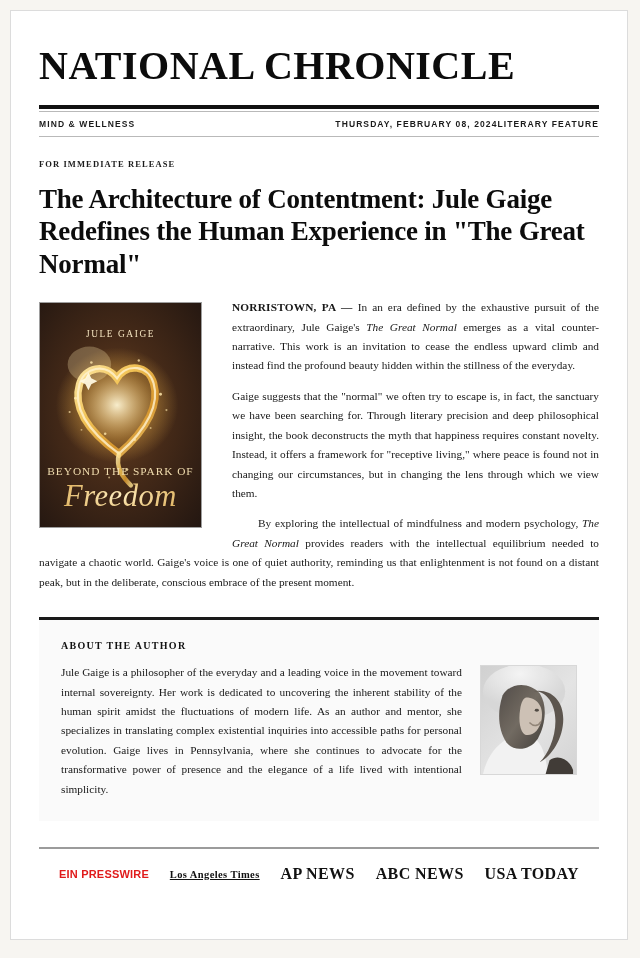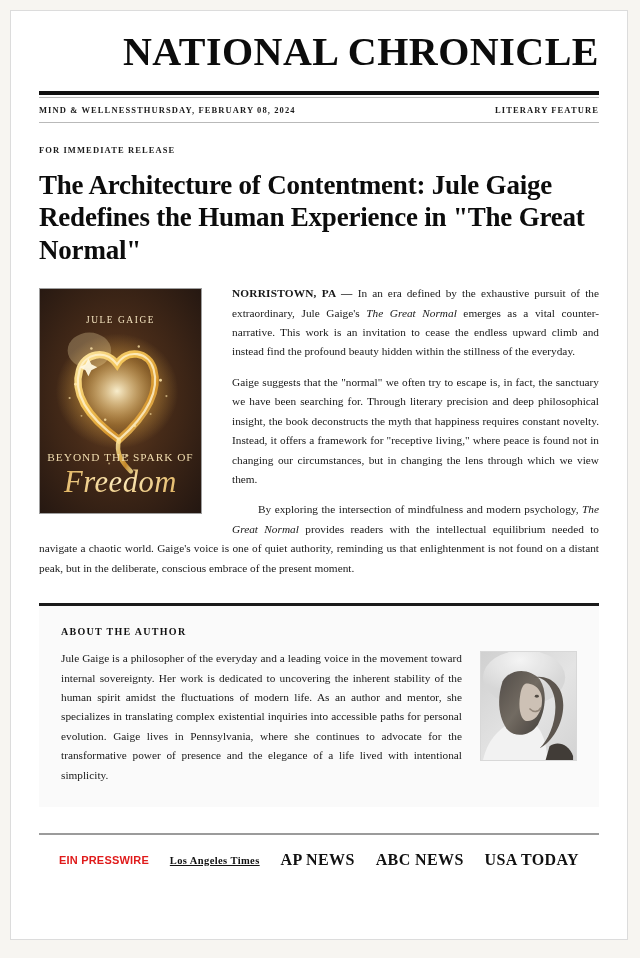--- a/index.html
+++ b/index.html
@@ -27,22 +27,22 @@
     box-sizing: border-box;
     overflow: hidden;
   }
 
   .inner {
     padding: 0 28px;
   }
 
   
   .masthead {
-    text-align: right;
-    padding-top: 20px;
+    text-align: left;
+    padding-top: 34px;
     padding-bottom: 18px;
   }
   .masthead-title {
     font-family: "Liberation Serif", serif;
     font-weight: bold;
     font-size: 40px;
     letter-spacing: 0.5px;
     line-height: 1.05;
     color: #0c0c0c;
     margin: 0;
@@ -57,29 +57,29 @@
     border: 0;
     border-top: 1px solid #b9b9b9;
     margin: 0;
   }
 
   
   .metabar {
     display: flex;
     justify-content: space-between;
     align-items: center;
-    font-family: Liberation Serif, serif;
+    font-family: Liberation Sans, sans-serif;
     font-weight: bold;
     font-size: 8.5px;
     letter-spacing: 1.1px;
     padding: 7px 0 7px 0;
     color: #1b1b1b;
     text-transform: uppercase;
   }
-  .metabar .meta-center { flex: 1; text-align: left; }
+  .metabar .meta-center { flex: 1; text-align: right; }
   .metabar .meta-left   { flex: 0 0 auto; text-align: left; }
   .metabar .meta-right  { flex: 0 0 auto; text-align: left; }
 
   
   .release-tag {
     font-family: "Liberation Serif", serif;
     font-weight: bold;
     font-size: 8.5px;
     letter-spacing: 1.1px;
     text-transform: uppercase;
@@ -290,21 +290,21 @@
       </div>
 
       <p class="first">
         <span class="dateline">NORRISTOWN, PA —</span>
         <span>In an era defined by the exhaustive pursuit of the extraordinary, Jule Gaige's </span><span class="it">The Great Normal</span><span> emerges as a vital counter-narrative. This work is an invitation to cease the endless upward climb and instead find the profound beauty hidden within the stillness of the everyday.</span>
       </p>
 
       <p>Gaige suggests that the "normal" we often try to escape is, in fact, the sanctuary we have been searching for. Through literary precision and deep philosophical insight, the book deconstructs the myth that happiness requires constant novelty. Instead, it offers a framework for "receptive living," where peace is found not in changing our circumstances, but in changing the lens through which we view them.</p>
 
       <p class="flow">
-        <span>By exploring the intersection of mindfulness and modern psychology, </span><span class="it">The Great Normal</span><span> provides readers with the intellectual equilibrium needed to navigate a chaotic world. Gaige's voice is one of quiet authority, reminding us that enlightenment is not found on a distant peak, but in the deliberate, conscious embrace of the present moment.</span>
+        <span>By exploring the intellectual of mindfulness and modern psychology, </span><span class="it">The Great Normal</span><span> provides readers with the intellectual equilibrium needed to navigate a chaotic world. Gaige's voice is one of quiet authority, reminding us that enlightenment is not found on a distant peak, but in the deliberate, conscious embrace of the present moment.</span>
       </p>
     </div>
 
     <hr class="about-divider">
 
     <div class="about clearfix">
       <div class="about-title">ABOUT THE AUTHOR</div>
       <div class="about-body">
         <svg class="author-photo" viewBox="0 0 97 110" preserveAspectRatio="none" role="img">
           <defs>

